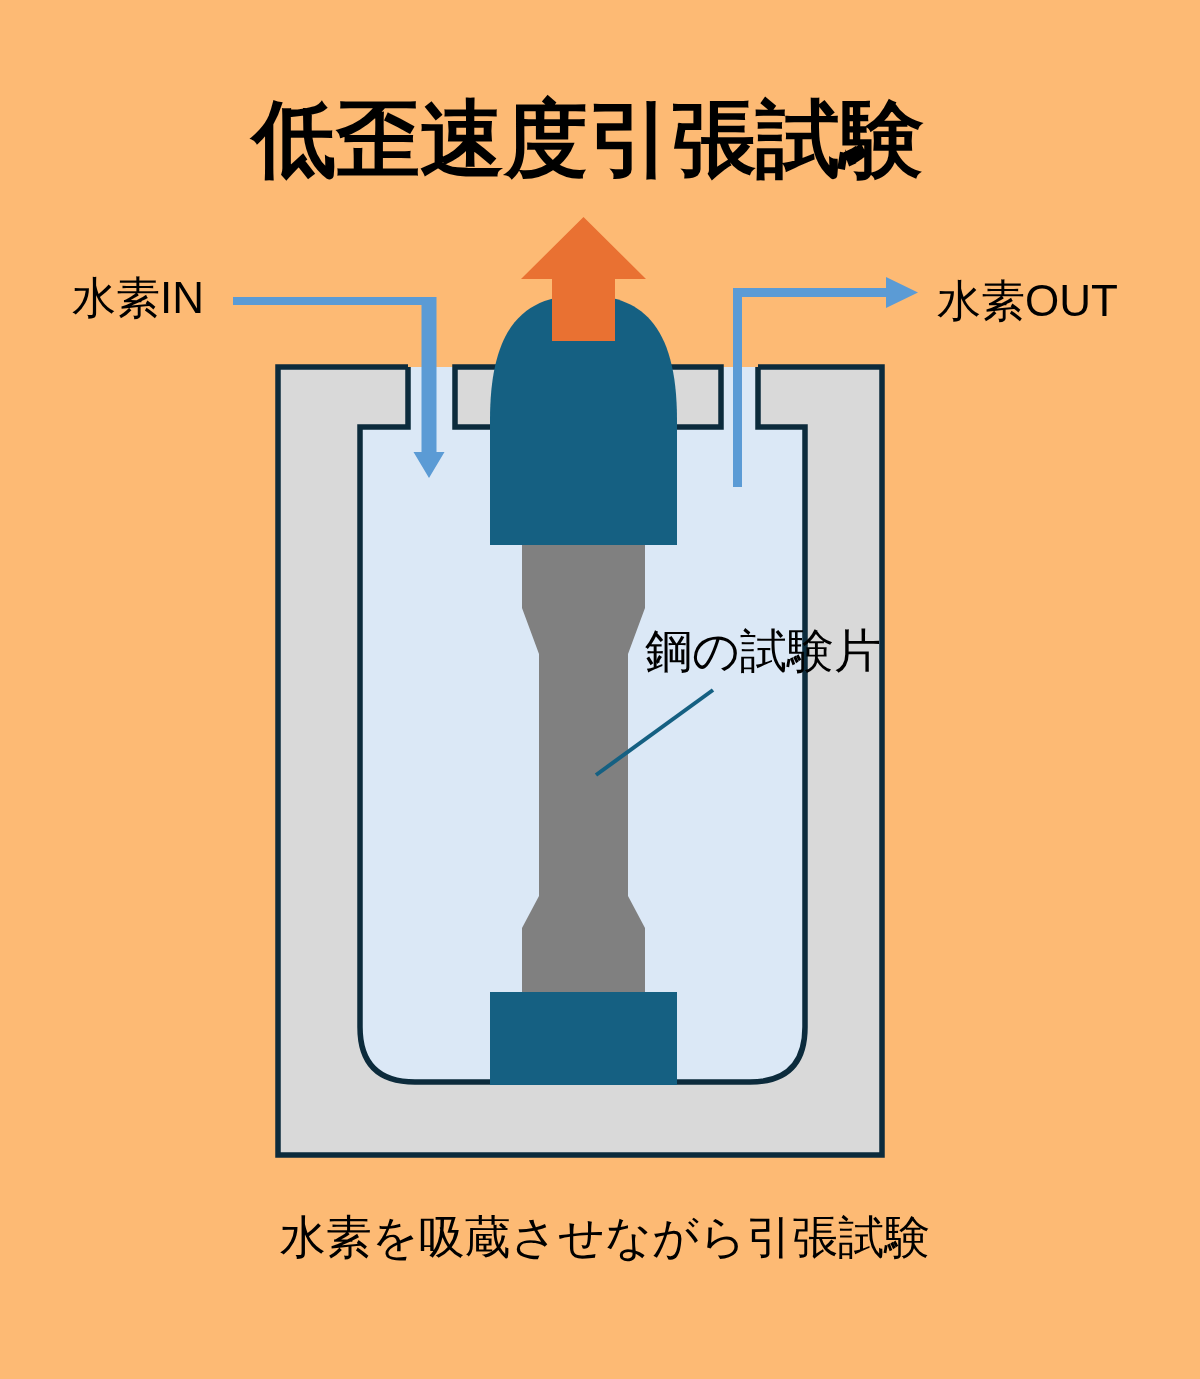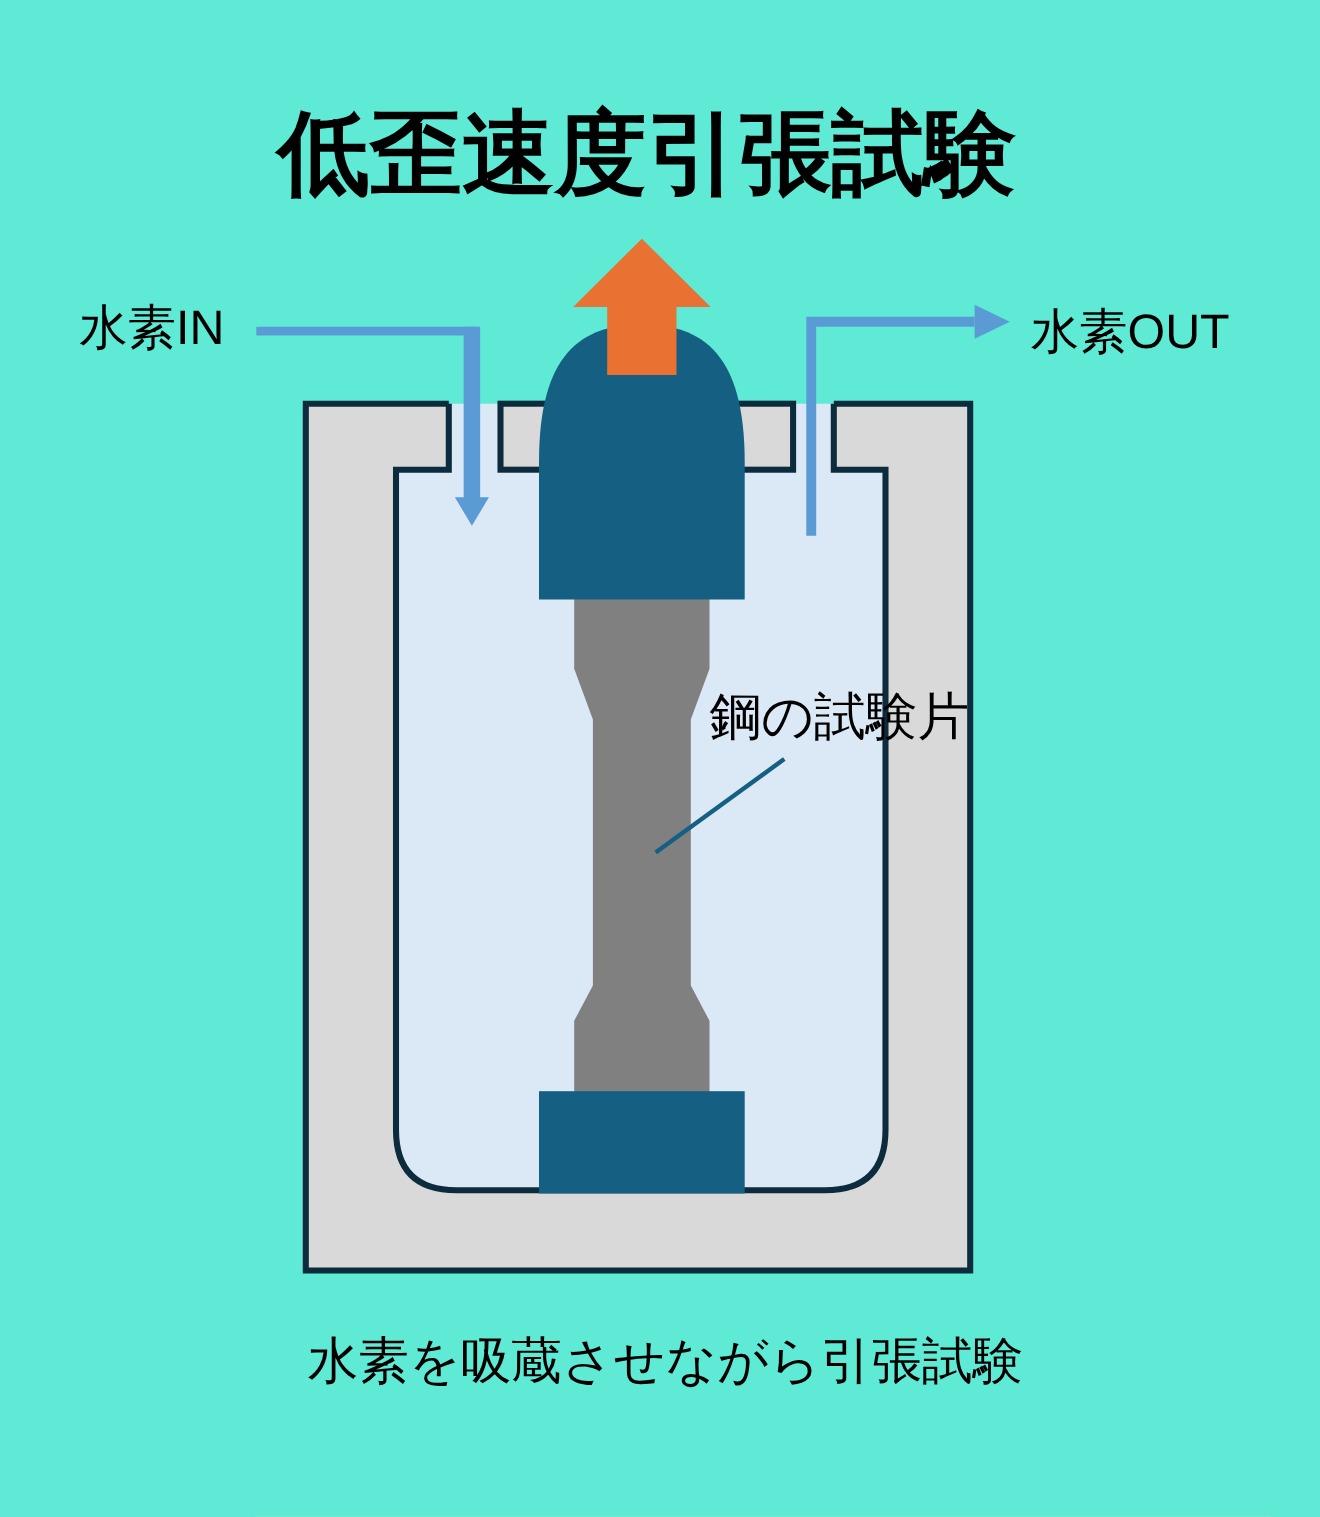--- a/index.html
+++ b/index.html
@@ -1,19 +1,19 @@
 <!DOCTYPE html>
 <html><head>
 <meta charset="utf-8">
 <style>
   html,body{margin:0;padding:0;background:#ffffff;}
   .canvas{
     position:relative;
     width:1200px;height:1379px;
-    background:#5eead4;
+    background:#fdba74;
     font-family:"Liberation Sans","DejaVu Sans",sans-serif;
     overflow:hidden;
   }
   svg{position:absolute;left:0;top:0;}
   text{font-family:"Liberation Sans","DejaVu Sans",sans-serif;}
   .title-text{font-size:84px;font-weight:900;letter-spacing:0px;}
   .side-label{font-size:44px;font-weight:400;}
   .spec-label{font-size:47px;font-weight:400;}
   .caption-text{font-size:46px;font-weight:400;}
 </style>

